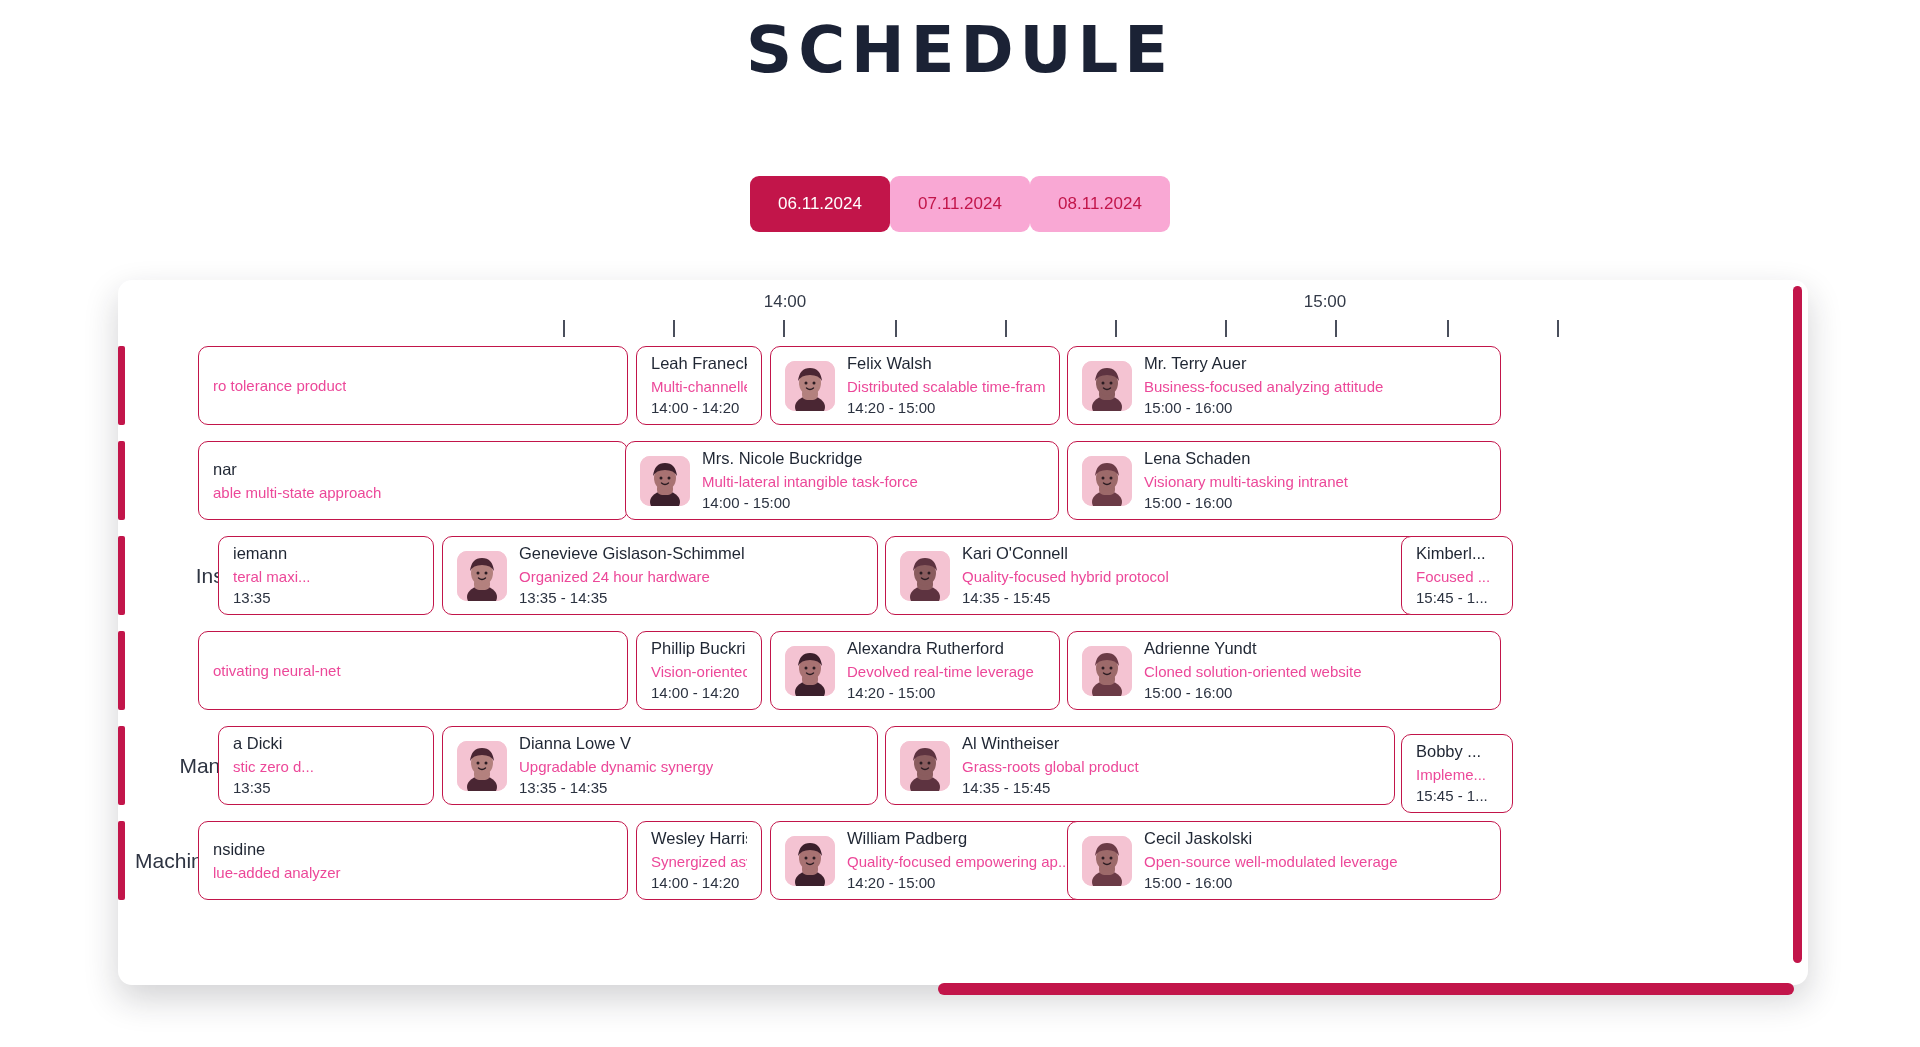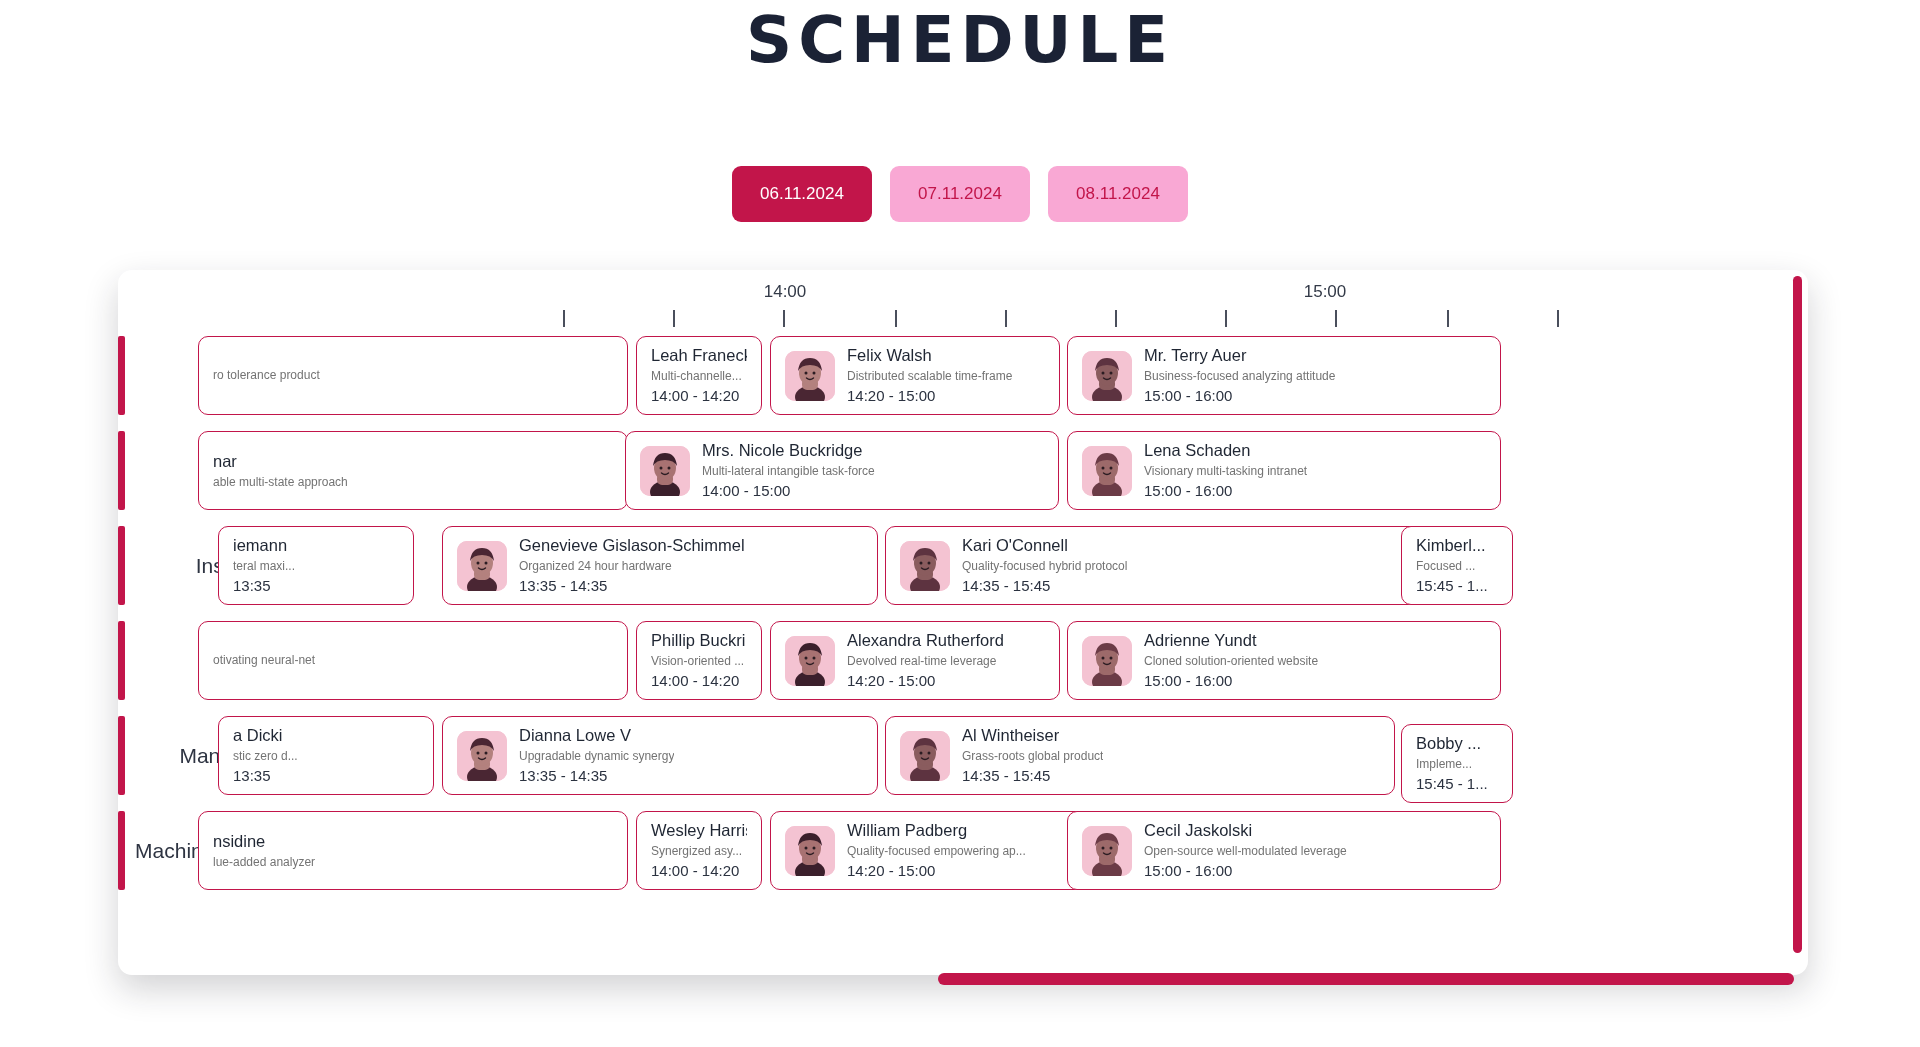--- a/index.html
+++ b/index.html
@@ -8,34 +8,33 @@
     width: 1920px;
     height: 1047px;
     background: #ffffff;
     font-family: "Liberation Sans", sans-serif;
     overflow: hidden;
   }
 
   
   .page-title {
     text-align: center;
-    margin-top: 8px;
+    margin-top: 18px;
     font-size: 64px;
     line-height: 1.0;
     letter-spacing: 6px;
     font-weight: 700;
     color: #1b2235;
     font-family: "DejaVu Sans", sans-serif;
   }
 
   
   .date-tabs {
     display: flex;
     justify-content: center;
-    gap: 18px;
     margin-top: 94px;
   }
   .date-tab {
     width: 140px;
     height: 56px;
     border-radius: 9px;
     border: none;
     display: flex;
     align-items: center;
     justify-content: center;
@@ -147,22 +146,22 @@
   }
   .ev-avatar svg { display: block; width: 100%; height: 100%; }
   .ev-text { min-width: 0; overflow: hidden; }
   .ev-name {
     font-size: 16.5px;
     color: #1f2633;
     white-space: nowrap;
     line-height: 1.45;
   }
   .ev-topic {
-    font-size: 12px;
-    color: #737373;
+    font-size: 15px;
+    color: #ec4899;
     white-space: nowrap;
     line-height: 1.45;
   }
   .ev-time {
     font-size: 15px;
     color: #2b3240;
     white-space: nowrap;
     line-height: 1.45;
   }
 
@@ -319,21 +318,21 @@
                 <div class="ev-topic">Visionary multi-tasking intranet</div>
                 <div class="ev-time">15:00 - 16:00</div>
               </div>
             </div>
           </div>
         </div>
         <div class="row">
           <div class="row-bar"></div>
           <div class="row-label">Inspire Dev</div>
           <div class="row-track">
-            <div class="event" style="left: -100px; width: 196px;">
+            <div class="event" style="left: -100px; width: 216px;">
               <div class="ev-text">
                 <div class="ev-name">iemann</div>
                 <div class="ev-topic">teral maxi...</div>
                 <div class="ev-time">13:35</div>
               </div>
             </div>
             <div class="event" style="left: 124px; width: 436px; gap: 12px;">
               <div class="ev-avatar">
                 <svg viewBox="0 0 50 50" xmlns="http://www.w3.org/2000/svg">
                   <rect width="50" height="50" fill="#f4c3d2"></rect>

